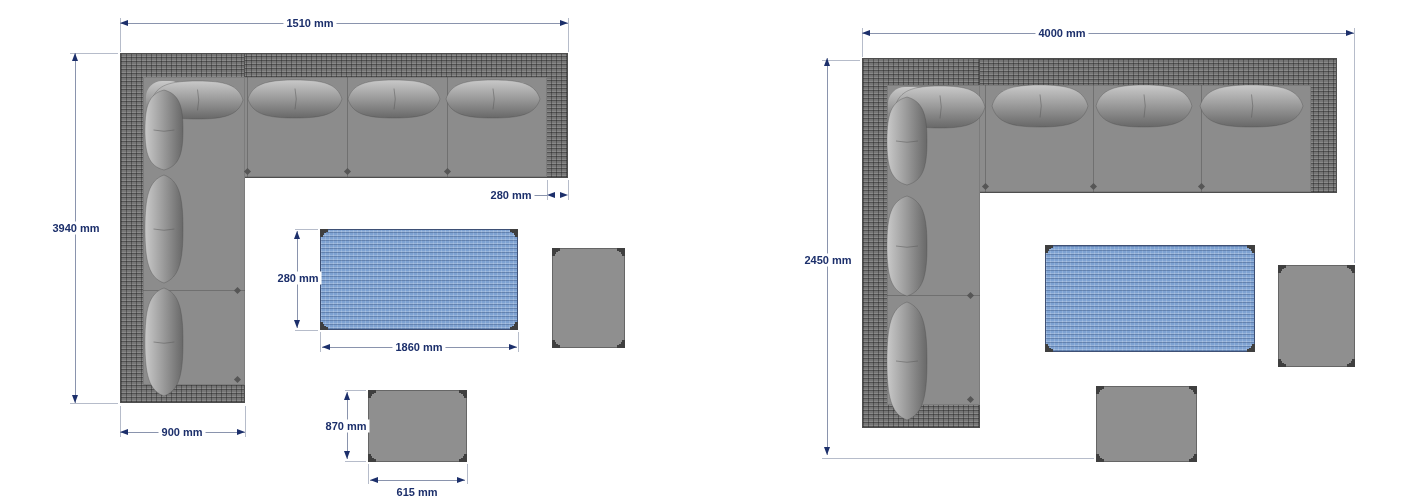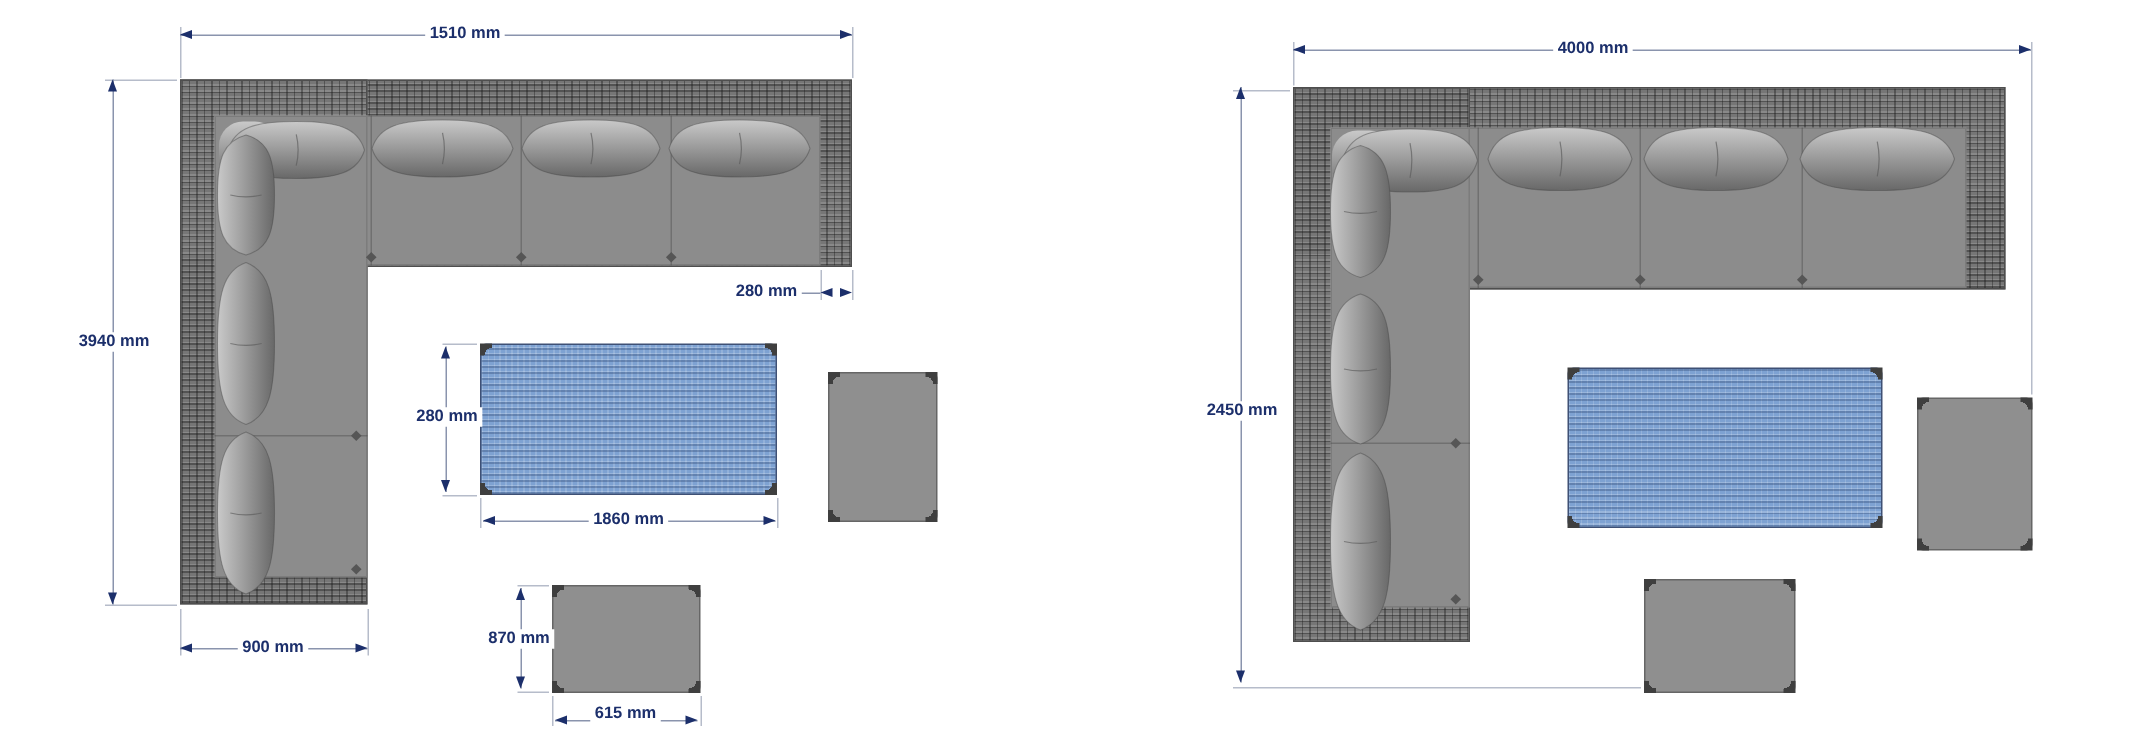--- a/index.html
+++ b/index.html
@@ -203,29 +203,29 @@
   <div class="dl" style="left:347px;top:392px;width:1px;height:67px;"></div>
   <div class="ar u" style="left:344px;top:392px;"></div>
   <div class="ar d" style="left:344px;top:451px;"></div>
   <div class="lab" style="left:346px;top:426px;">870 mm</div>
 
   <div class="xl" style="left:368px;top:464px;width:1px;height:20px;"></div>
   <div class="xl" style="left:467px;top:464px;width:1px;height:20px;"></div>
   <div class="dl" style="left:370px;top:480px;width:95px;height:1px;"></div>
   <div class="ar l" style="left:370px;top:477px;"></div>
   <div class="ar r" style="left:457px;top:477px;"></div>
-  <div class="lab" style="left:417px;top:476px;">615 mm</div>
+  <div class="lab" style="left:417px;top:492px;">615 mm</div>
 
   <div class="xl" style="left:862px;top:28px;width:1px;height:29px;"></div>
   <div class="xl" style="left:1354px;top:28px;width:1px;height:235px;"></div>
   <div class="dl" style="left:862px;top:33px;width:492px;height:1px;"></div>
   <div class="ar l" style="left:862px;top:30px;"></div>
   <div class="ar r" style="left:1346px;top:30px;"></div>
   <div class="lab" style="left:1062px;top:33px;">4000 mm</div>
 
   <div class="xl" style="left:822px;top:60px;width:38px;height:1px;"></div>
   <div class="xl" style="left:822px;top:458px;width:272px;height:1px;"></div>
   <div class="dl" style="left:827px;top:58px;width:1px;height:397px;"></div>
   <div class="ar u" style="left:824px;top:58px;"></div>
   <div class="ar d" style="left:824px;top:447px;"></div>
-  <div class="lab" style="left:828px;top:274px;">2450 mm</div>
+  <div class="lab" style="left:828px;top:260px;">2450 mm</div>
 
 </div>
 
 </body></html>

